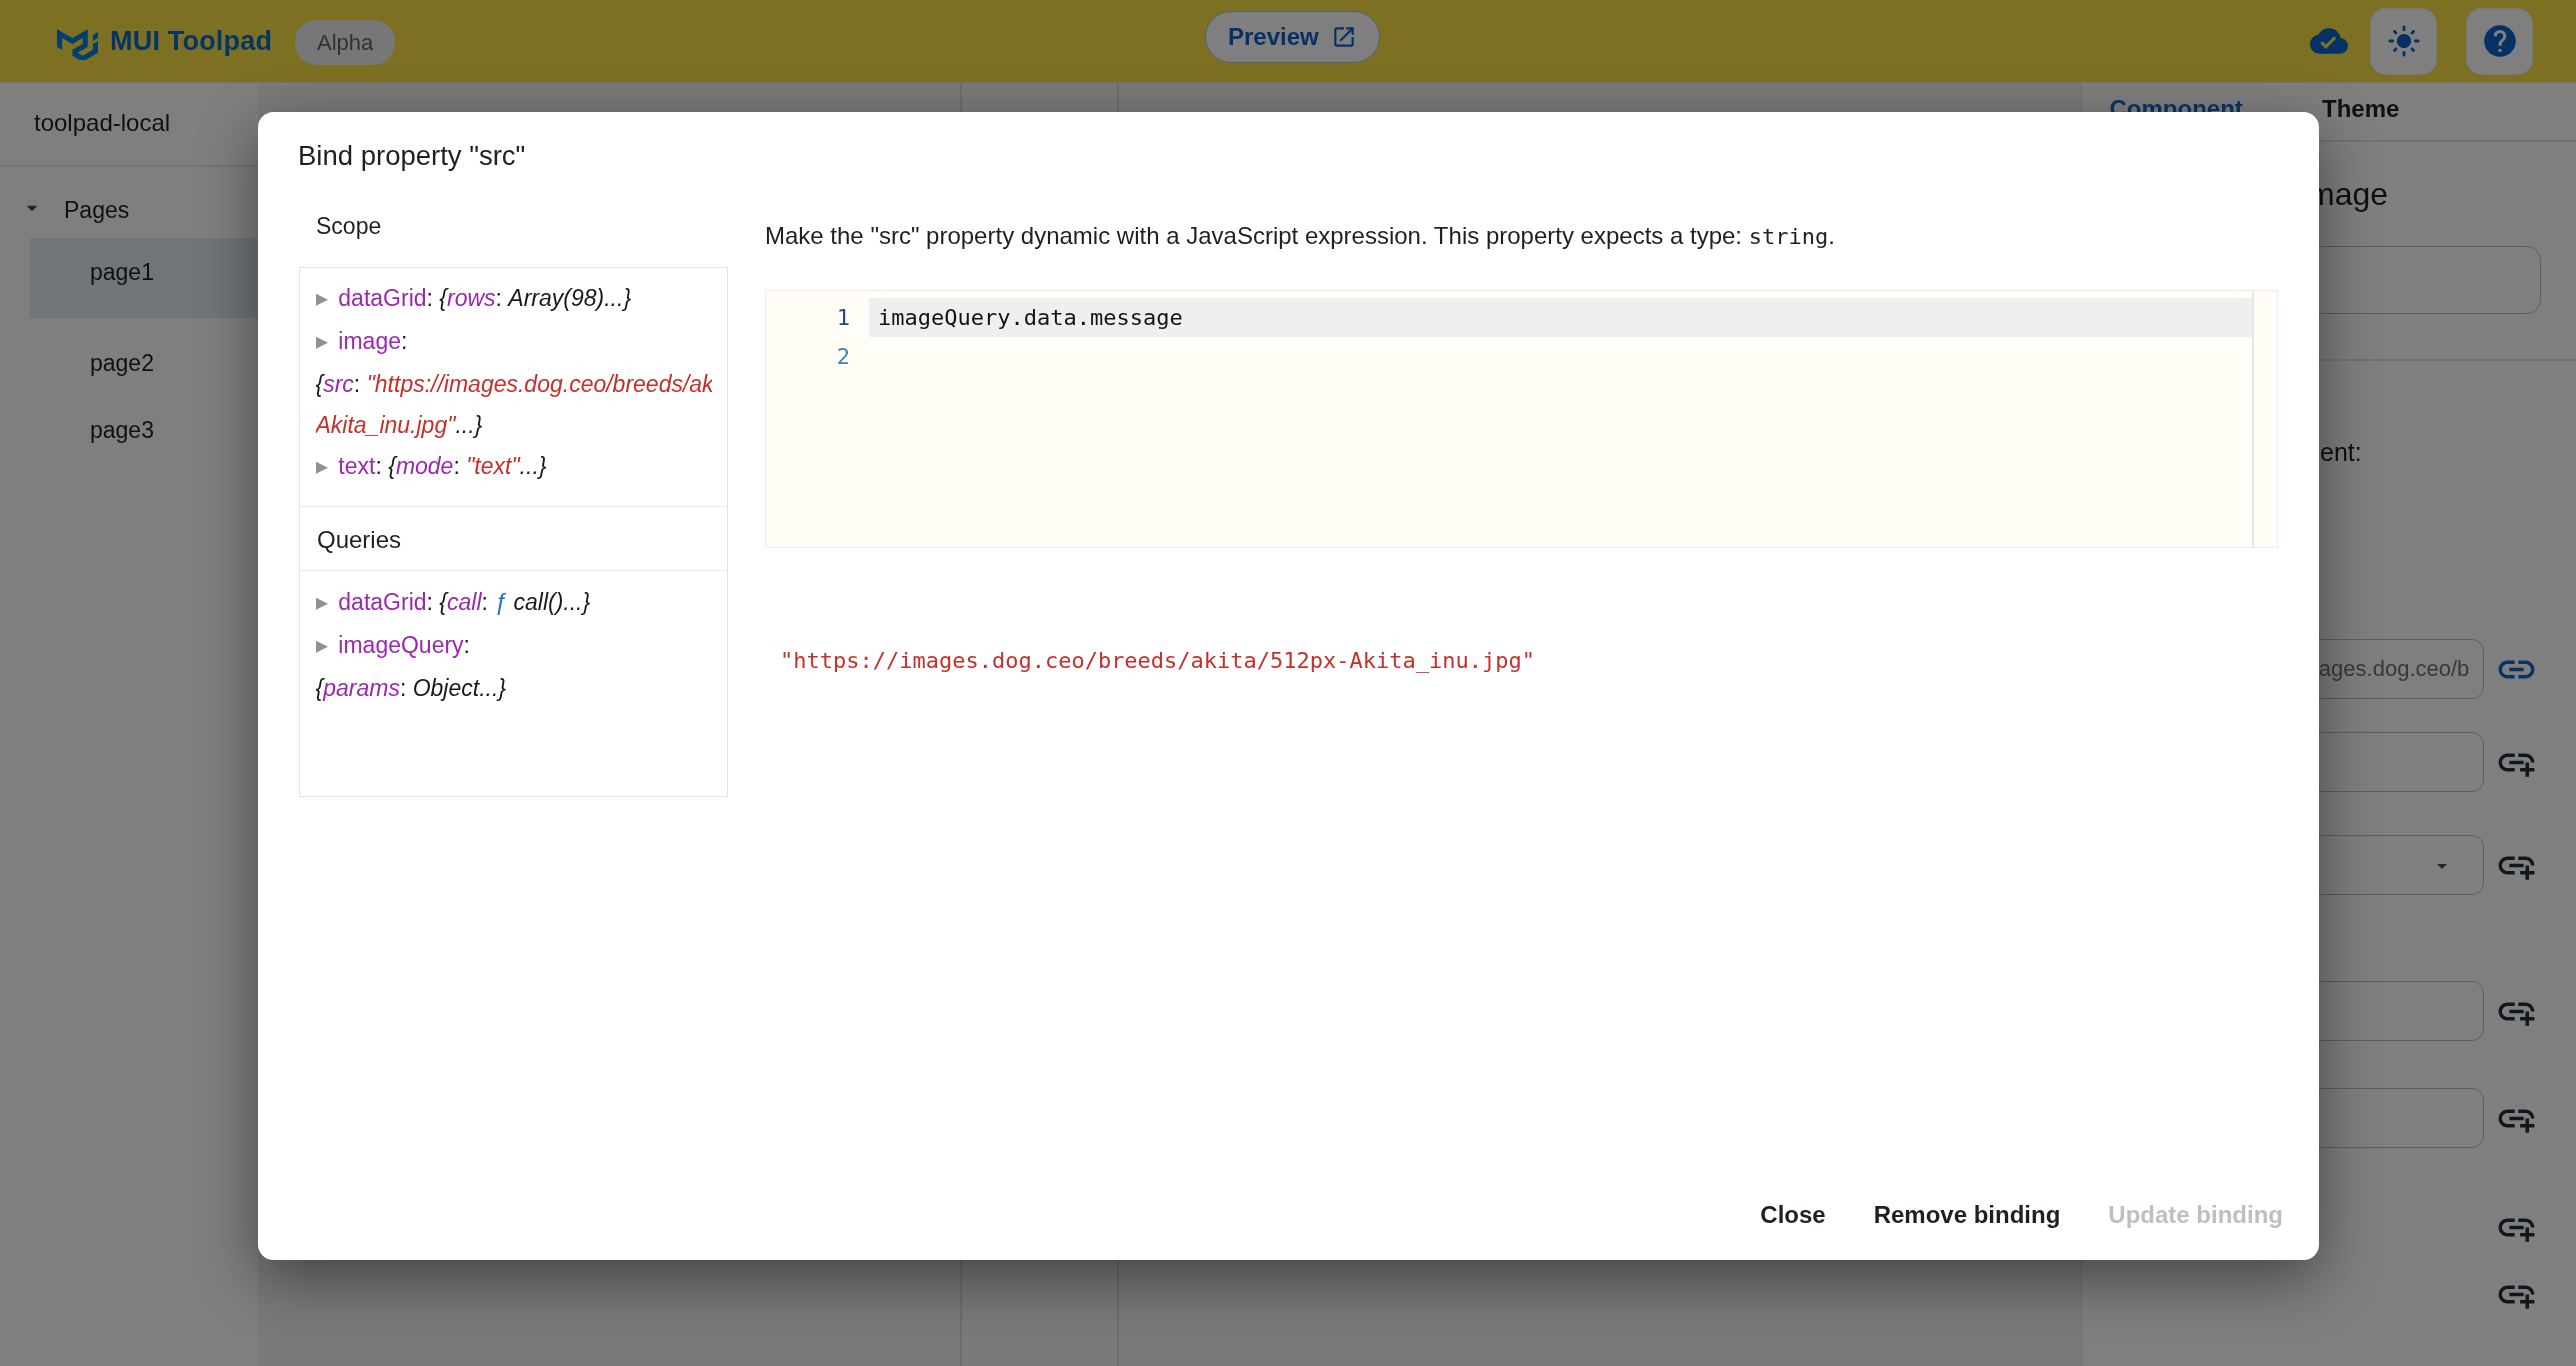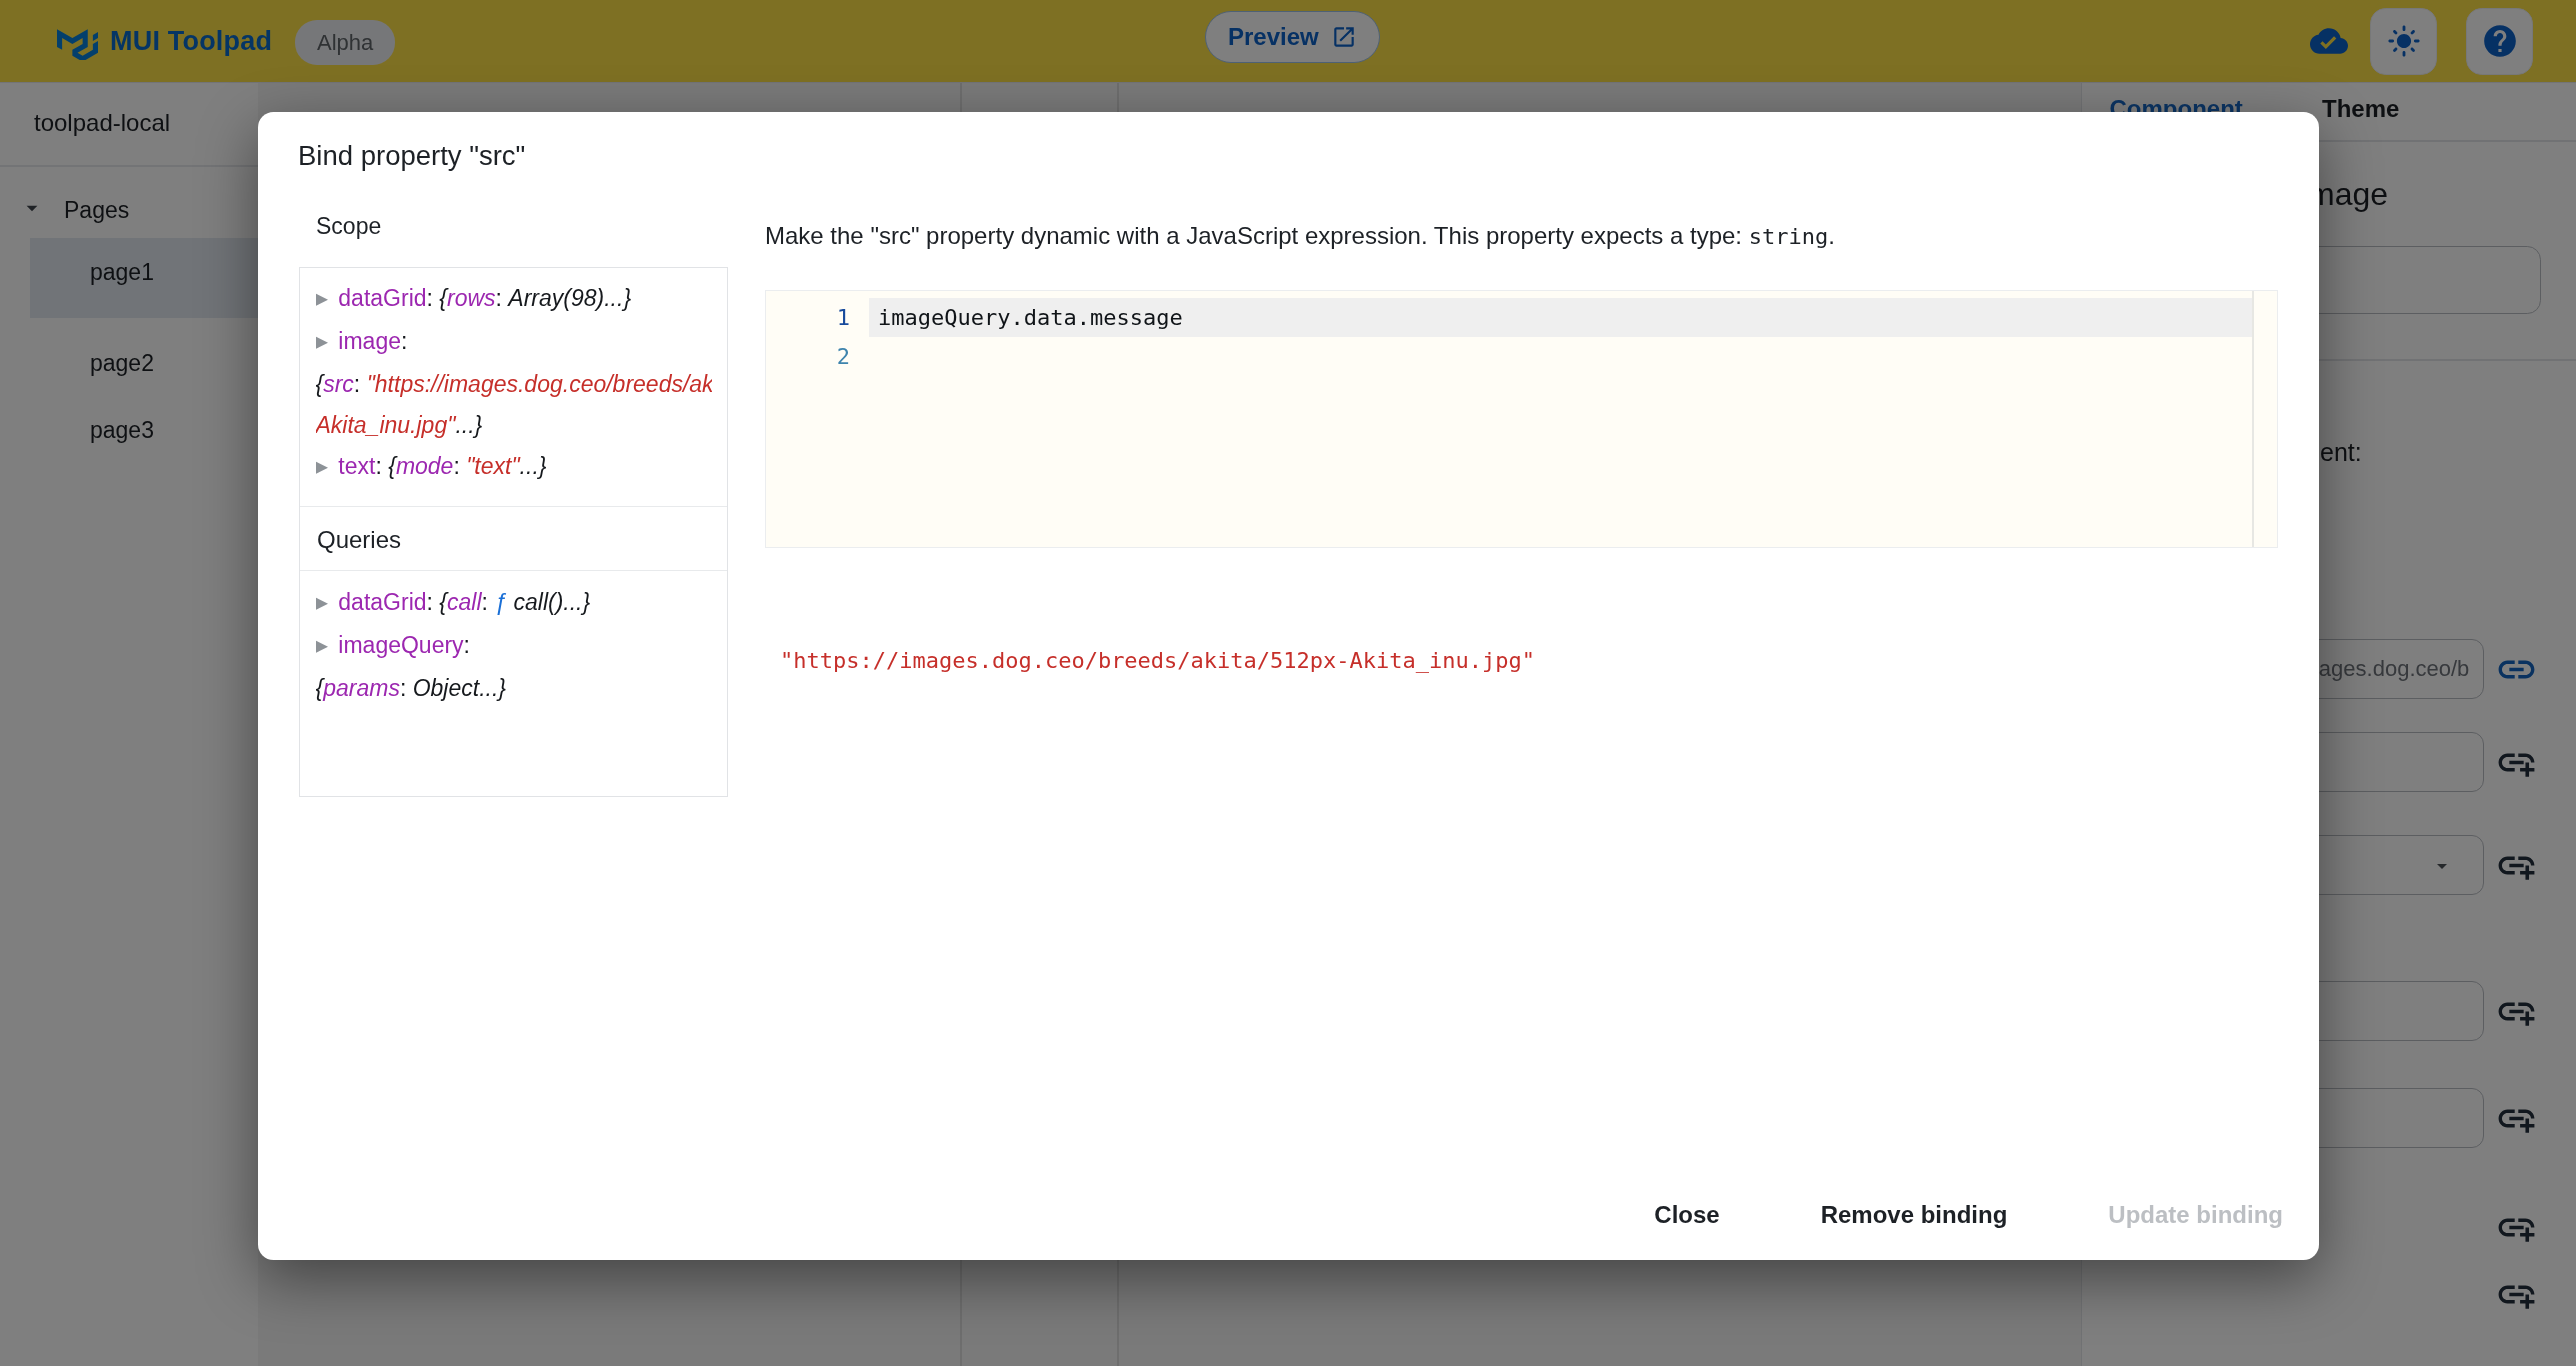--- a/index.html
+++ b/index.html
@@ -74,21 +74,21 @@
   .editor { position:absolute; left:507px; top:178px; width:1513px; height:258px; border:1.7px solid #ebedef; background:#fffdf6; overflow:hidden; }
   .ed-row { position:relative; height:39px; line-height:39px; white-space:pre; }
   .ed-row.active { background:linear-gradient(to right, transparent 103px, #efefef 103px, #efefef 1486px, transparent 1486px); }
   .ed-num { position:absolute; left:0; width:84px; text-align:right; font-family:"DejaVu Sans Mono", monospace; font-size:22px; color:#3e84ad; }
   .ed-row.active .ed-num { color:#174a9c; }
   .ed-code { position:absolute; left:112px; font-family:"DejaVu Sans Mono", monospace; font-size:22px; color:#101418; }
   .ed-vsep { position:absolute; left:1486px; top:0; bottom:0; width:1.7px; background:#e7e7e3; }
 
   .dlg-result { position:absolute; left:522px; top:536px; font-family:"DejaVu Sans Mono", monospace; font-size:22px; color:#c62f2a; }
 
-  .dlg-footer { position:absolute; right:36px; bottom:31px; display:flex; gap:101px; align-items:center; }
+  .dlg-footer { position:absolute; right:36px; bottom:31px; display:flex; gap:48px; align-items:center; }
   .dlg-btn { background:none; border:none; font-family:"Liberation Sans", sans-serif; font-size:24px; font-weight:700; color:#1d2126; cursor:pointer; }
   .dlg-btn.disabled { color:#bcbfc3; }
 </style>
 </head>
 <body>
 
 <div id="app">
 
   <div class="topbar">
     <svg class="logo" viewBox="0 0 24 20">

